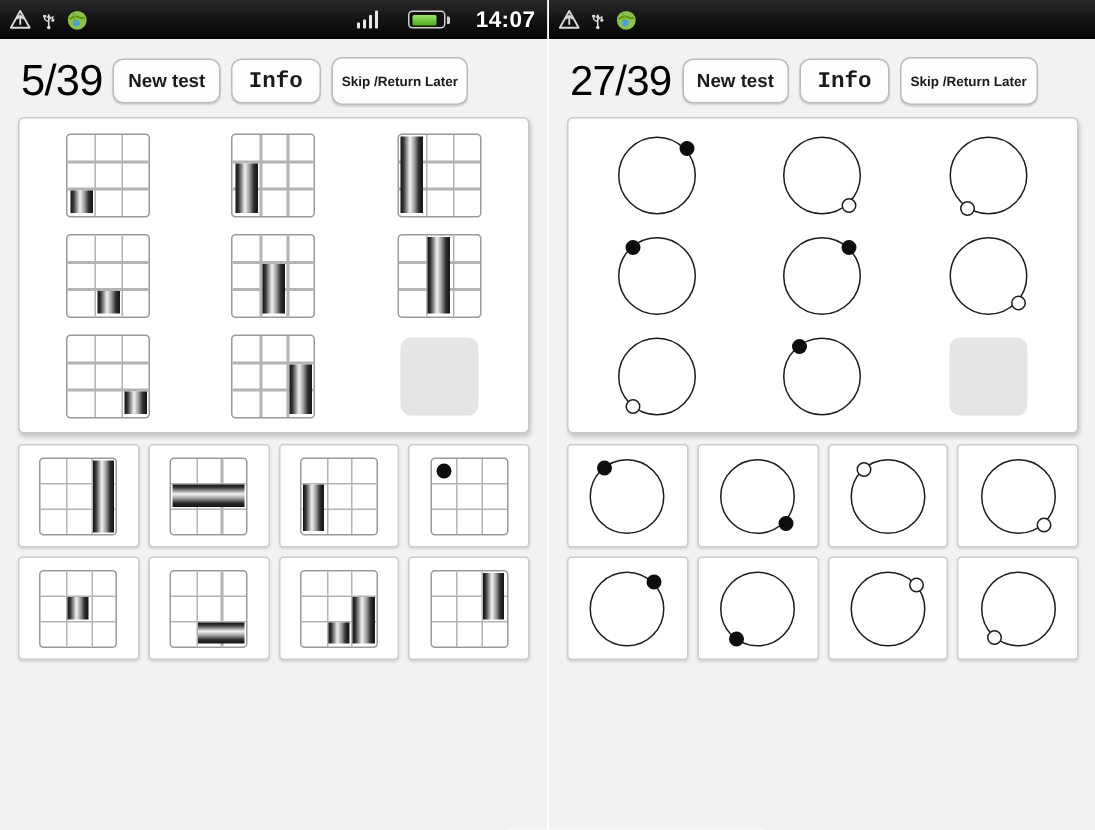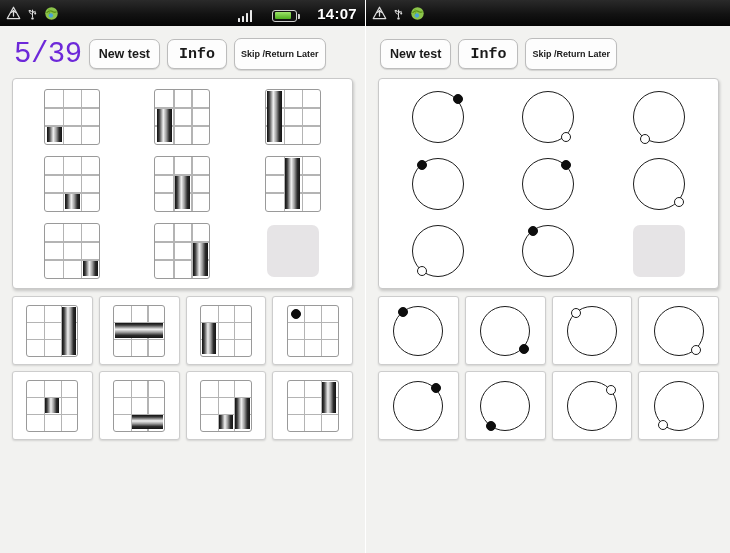--- a/index.html
+++ b/index.html
@@ -21,21 +21,21 @@
     position:absolute;left:365px;top:0;width:1px;height:553px;background:#ffffff;z-index:9;
   }
 
   
   .statusbar{
     position:relative;height:26px;width:100%;
     background:linear-gradient(to bottom,#2a2a2a 0%, #121212 55%, #050505 100%);
     display:flex;align-items:center;
   }
   .sb-left{display:flex;align-items:center;gap:5px;padding-left:6px;}
-  .sb-right{margin-left:auto;display:flex;align-items:flex-end;gap:20px;padding-right:8px;}
+  .sb-right{margin-left:auto;display:flex;align-items:center;gap:20px;padding-right:8px;}
   .sb-icon{display:block;}
   .sb-time{
     color:#ffffff;font-size:15px;font-weight:bold;letter-spacing:0.3px;
     font-family:"Liberation Sans", sans-serif;
     text-shadow:0 1px 1px #000;
   }
   .sig{display:flex;align-items:flex-end;gap:1.5px;height:12px;}
   .sig i{display:block;width:2.5px;background:#e8e8e8;border-radius:0.5px;}
   .sig i:nth-child(1){height:4px;}
   .sig i:nth-child(2){height:6px;}
@@ -55,22 +55,22 @@
   }
 
   
   .content{position:relative;width:100%;height:527px;background:#f2f2f0;}
 
   .header{
     display:flex;align-items:center;
     padding:12px 10px 6px 14px;gap:7px;
   }
   .score{
-    font-size:29px;color:#6d28d9;line-height:1;
-    font-family:Liberation Mono, monospace;
+    font-size:29px;color:#000000;line-height:1;
+    font-family:Liberation Sans, sans-serif;
     letter-spacing:-0.5px;white-space:nowrap;
   }
   .score.wide{font-size:28px;}
   .btn{
     background:#fdfdfd;border:1px solid #bcbcbc;border-radius:7px;
     box-shadow:0 1px 1px rgba(0,0,0,0.13);
     font-weight:bold;color:#1a1a1a;
     display:flex;align-items:center;justify-content:center;text-align:center;
     box-sizing:border-box;
   }
@@ -378,20 +378,21 @@
     <circle cx="12" cy="12" r="10" fill="#8bc34a"></circle>
     <path d="M4 11 Q9 6 14 9 Q18 11 20 9" stroke="#5a9216" stroke-width="2" fill="none"></path>
     <circle cx="11" cy="15" r="3.6" fill="#4aa3d8"></circle>
     <path d="M7 4 Q12 8 8 13" stroke="#6fae2e" stroke-width="1.6" fill="none"></path>
   </svg>
       </div>
     </div>
 
     <div class="content">
       <div class="header">
+        <span class="score wide">27/39</span>
         <button class="btn btn-newtest">New test</button>
         <button class="btn btn-info">Info</button>
         <button class="btn btn-skip">
           <span>Skip /</span>
               <br>
           <span>Return Later</span>
         </button>
       </div>
 
       <div class="matrix-panel">

